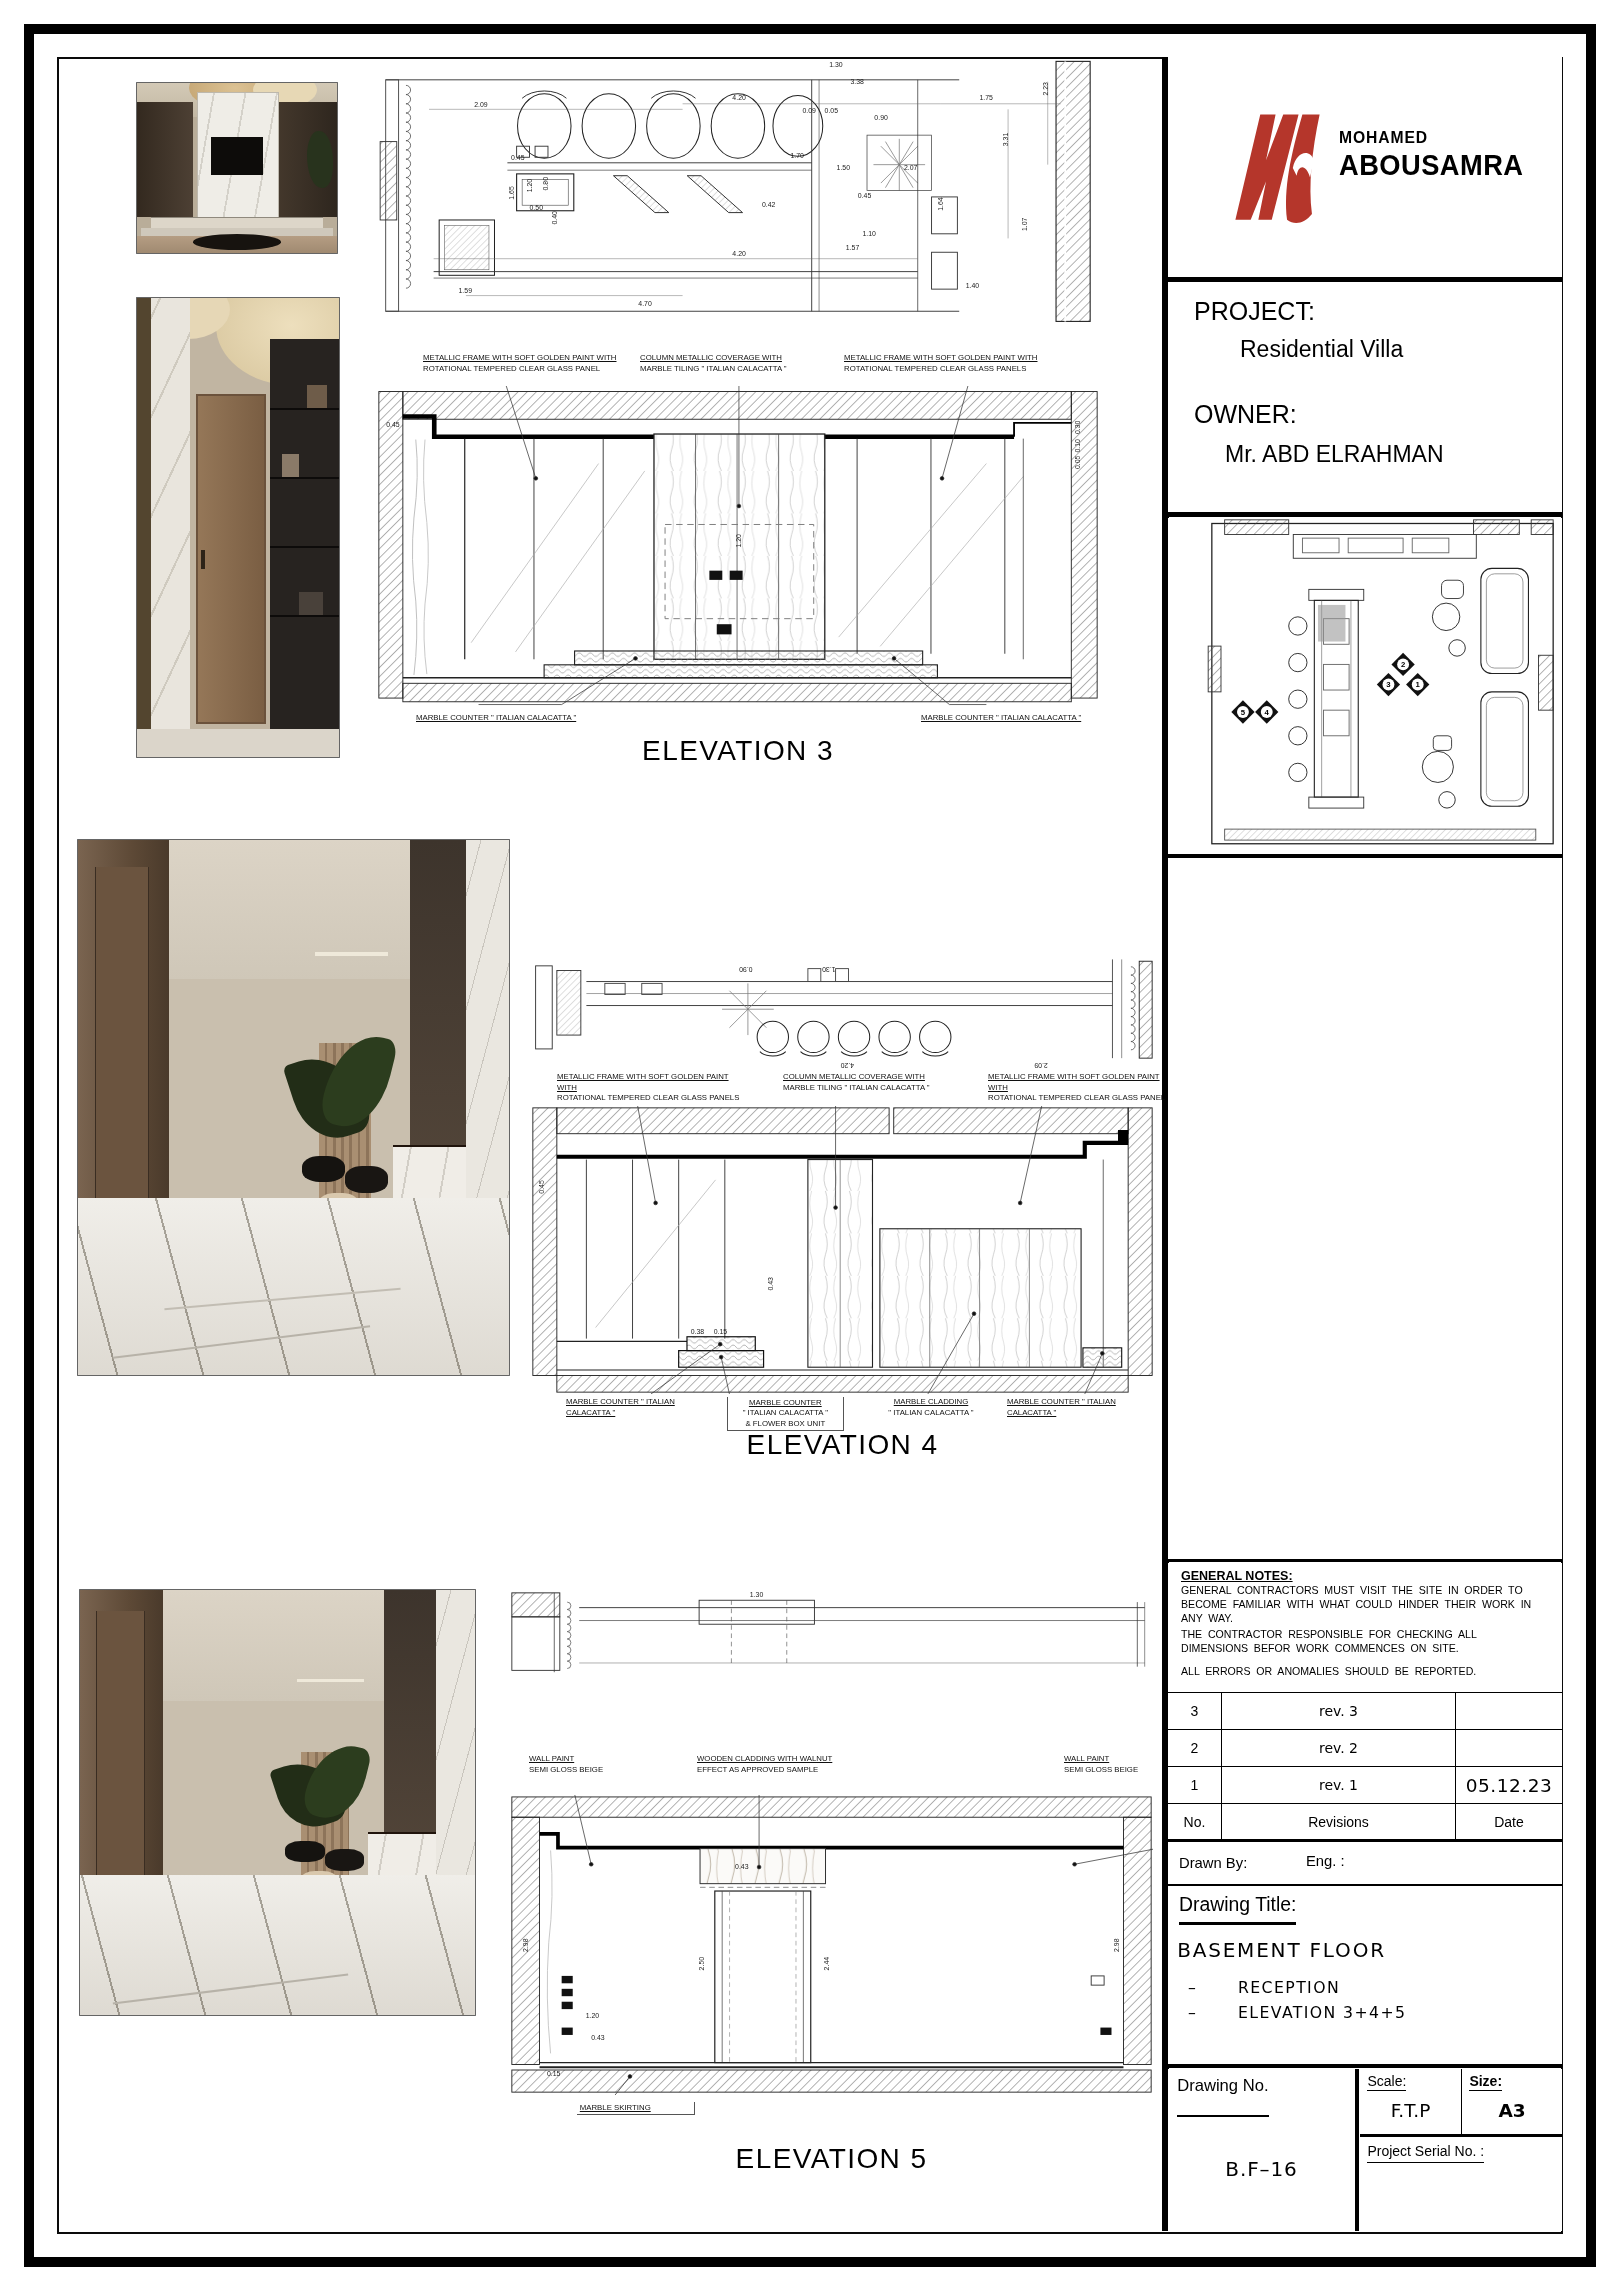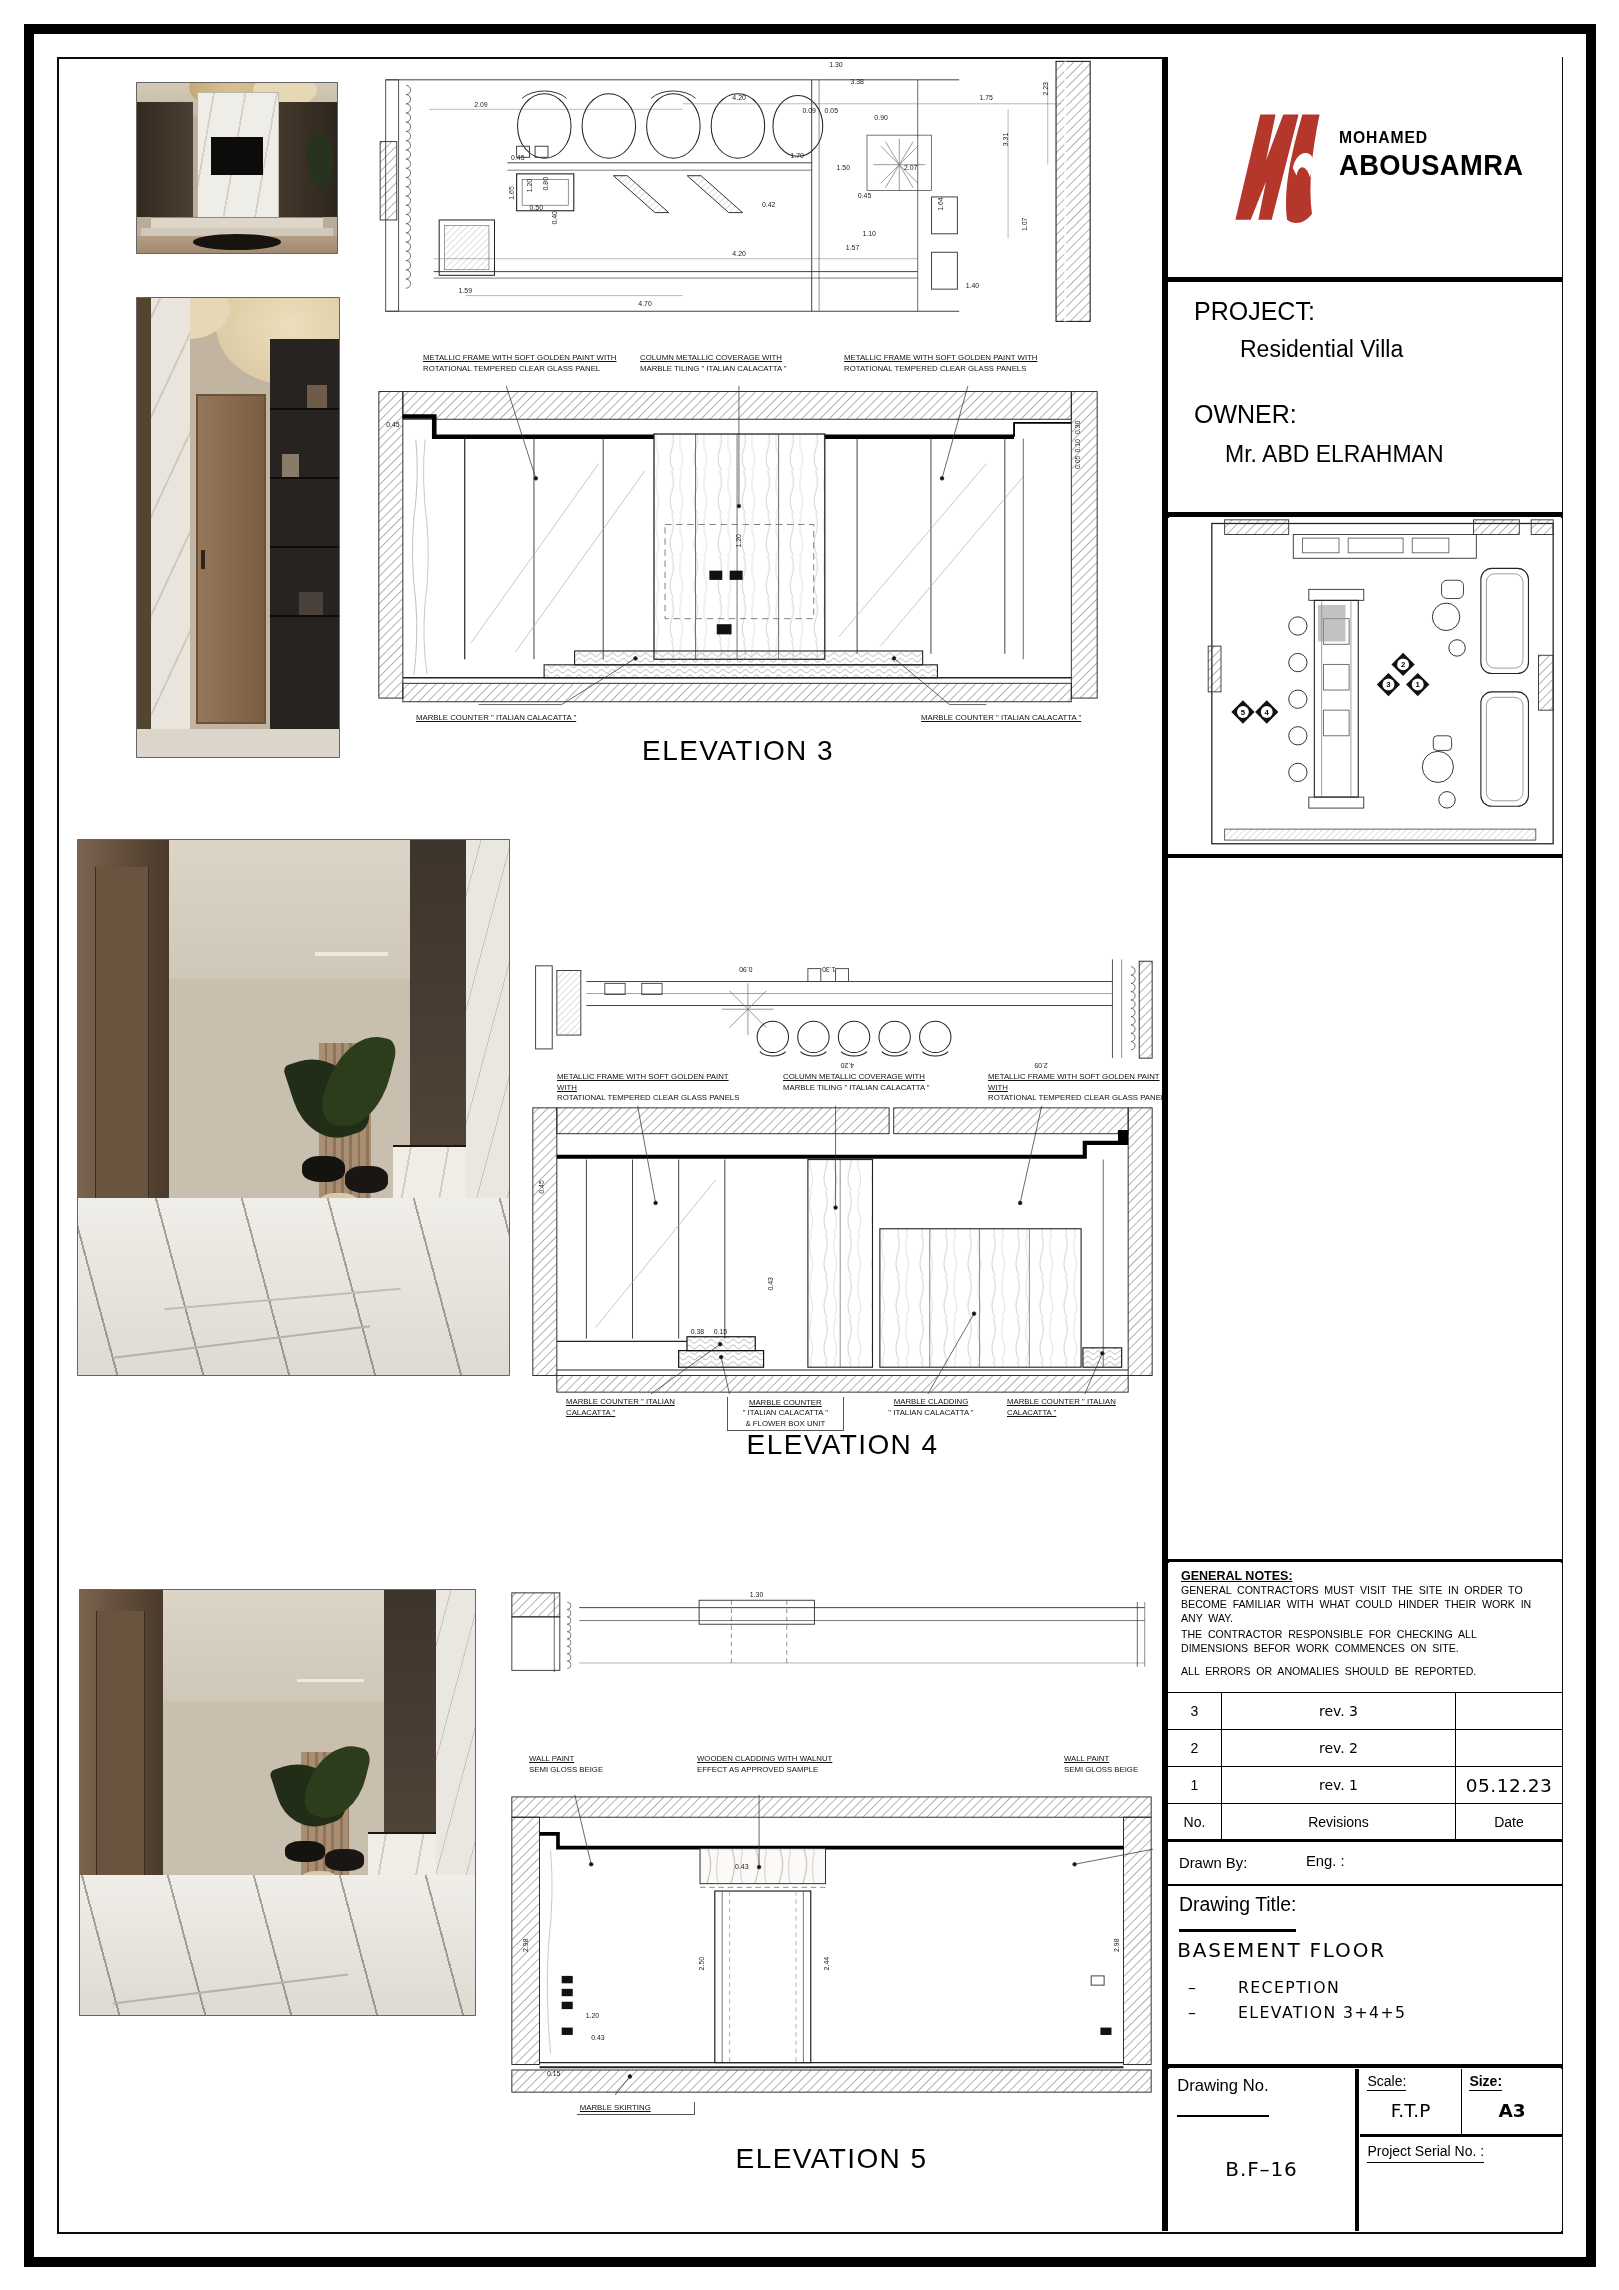--- a/index.html
+++ b/index.html
@@ -621,21 +621,21 @@
       <div>Date</div>
     </div>
   </div>
 
   <div class="tb-box" style="top:1839px;height:42px;border-top:3.7px solid #000;border-bottom:4.6px solid #000;">
     <div class="abs" style="left:11px;top:13px;font-size:14.8px;">Drawn By:</div>
     <div class="abs" style="left:138px;top:11px;font-size:14.8px;">Eng. :</div>
   </div>
 
   <div class="tb-box" style="top:1886px;height:178px;border-bottom:4.6px solid #000;">
-    <div class="abs" style="left:11px;top:7.4px;font-size:19.4px;border-bottom:3.7px solid #000;padding-bottom:13px;">Drawing Title:</div>
+    <div class="abs" style="left:11px;top:7.4px;font-size:19.4px;border-bottom:3.7px solid #000;padding-bottom:6px;">Drawing Title:</div>
     <div class="abs cad" style="left:9.2px;top:52px;font-size:20px;letter-spacing:1.8px;">BASEMENT FLOOR</div>
     <div class="abs cad" style="left:20px;top:92px;font-size:15.7px;">–</div>
     <div class="abs cad" style="left:70px;top:92px;font-size:15.7px;letter-spacing:1.4px;">RECEPTION</div>
     <div class="abs cad" style="left:20px;top:117px;font-size:15.7px;">–</div>
     <div class="abs cad" style="left:70px;top:117px;font-size:15.7px;letter-spacing:1.4px;">ELEVATION 3+4+5</div>
   </div>
 
   <div class="tb-box" style="top:2069px;height:162px;">
     <div class="abs" style="left:0;top:0;width:187px;height:162px;border-right:4.6px solid #000;">
       <div class="abs" style="left:9.2px;top:7.4px;font-size:16.6px;border-bottom:2.8px solid #000;padding-bottom:19px;">Drawing No.</div>

